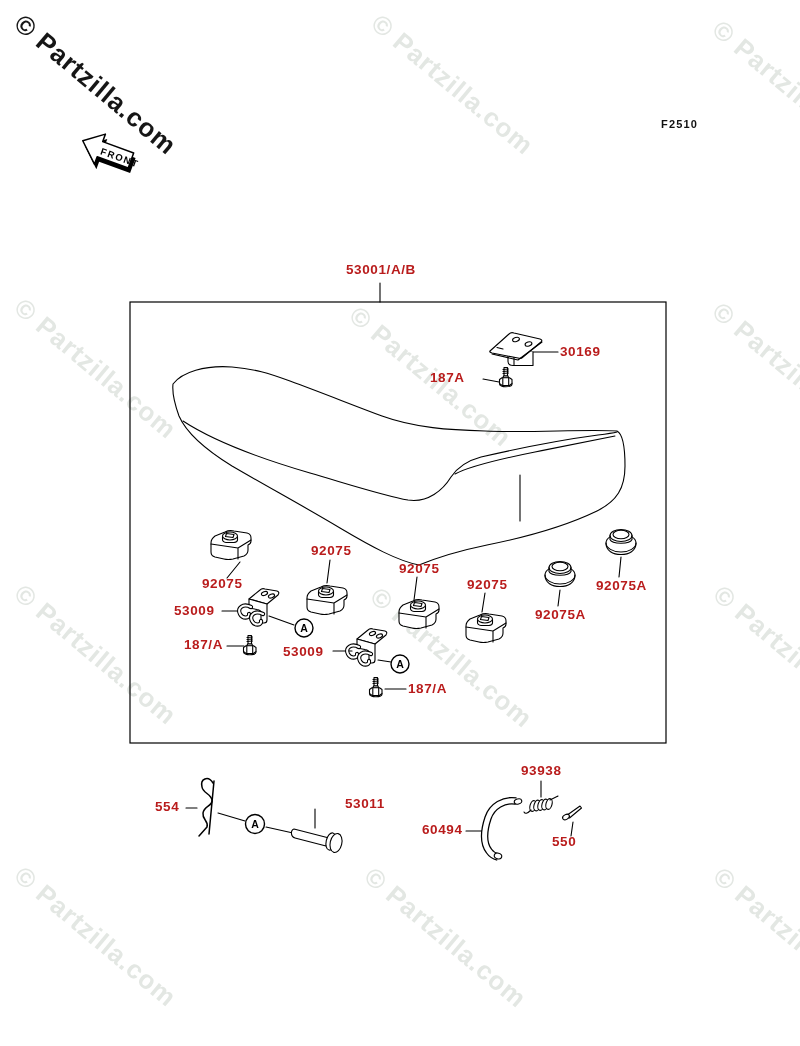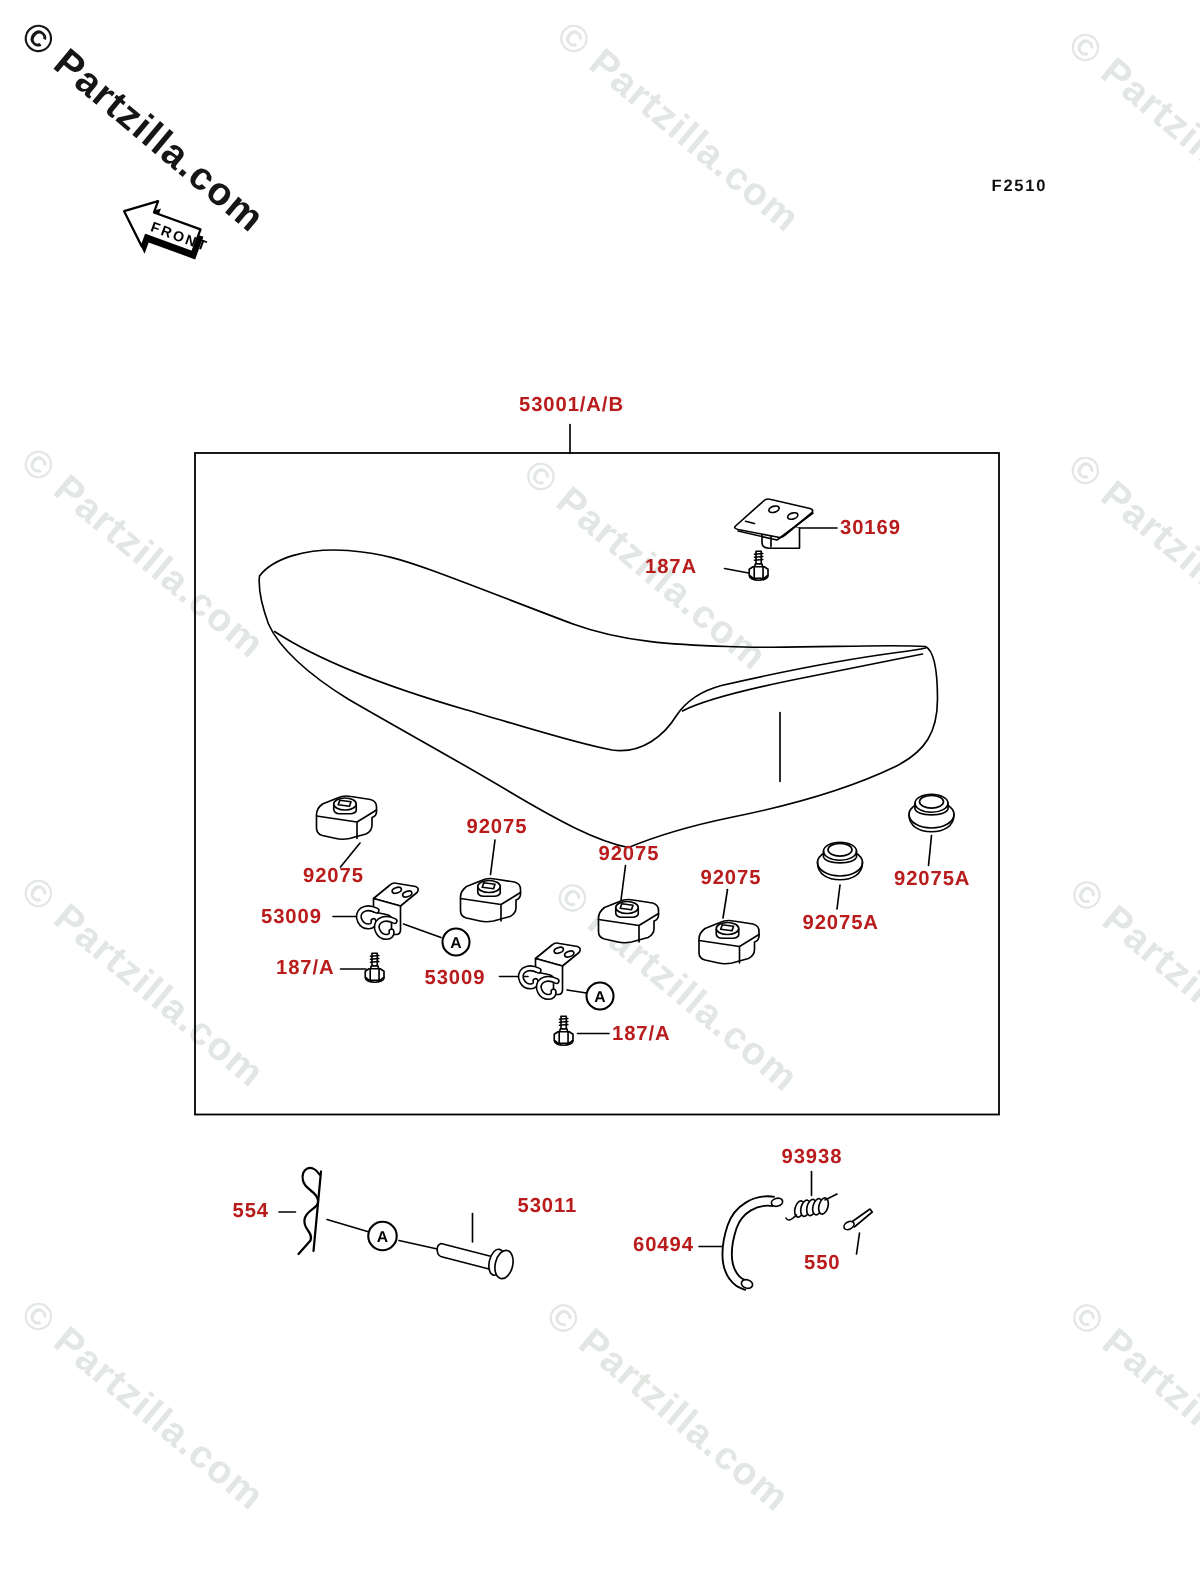--- a/index.html
+++ b/index.html
@@ -201,15 +201,15 @@
   <div class="pl" style="left:535px;top:608px;">92075A</div>
   <div class="pl" style="left:596px;top:579px;">92075A</div>
   <div class="pl" style="left:174px;top:604px;">53009</div>
   <div class="pl" style="left:283px;top:645px;">53009</div>
   <div class="pl" style="left:184px;top:638px;">187/A</div>
   <div class="pl" style="left:408px;top:682px;">187/A</div>
   <div class="pl" style="left:155px;top:800px;">554</div>
   <div class="pl" style="left:302px;top:797px;margin-left:43px;">53011</div>
   <div class="pl" style="left:422px;top:823px;">60494</div>
   <div class="pl" style="left:521px;top:764px;">93938</div>
-  <div class="pl" style="left:536px;top:835px;">550</div>
+  <div class="pl" style="left:552px;top:835px;">550</div>
 
 </div>
 
 </body></html>

